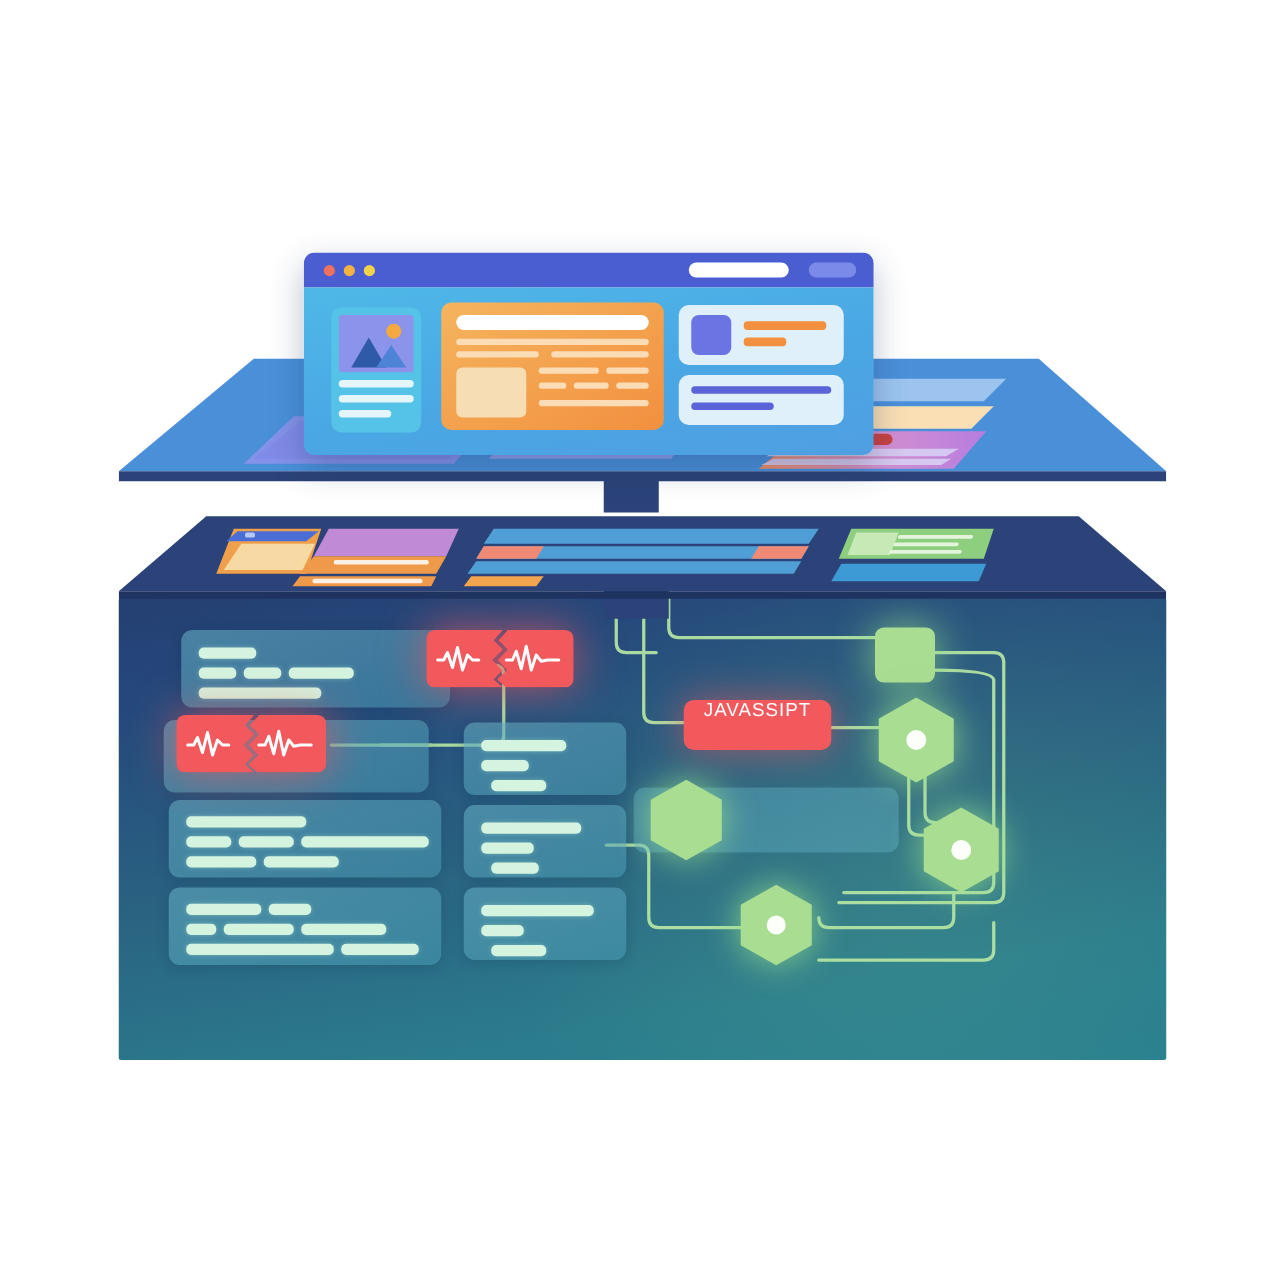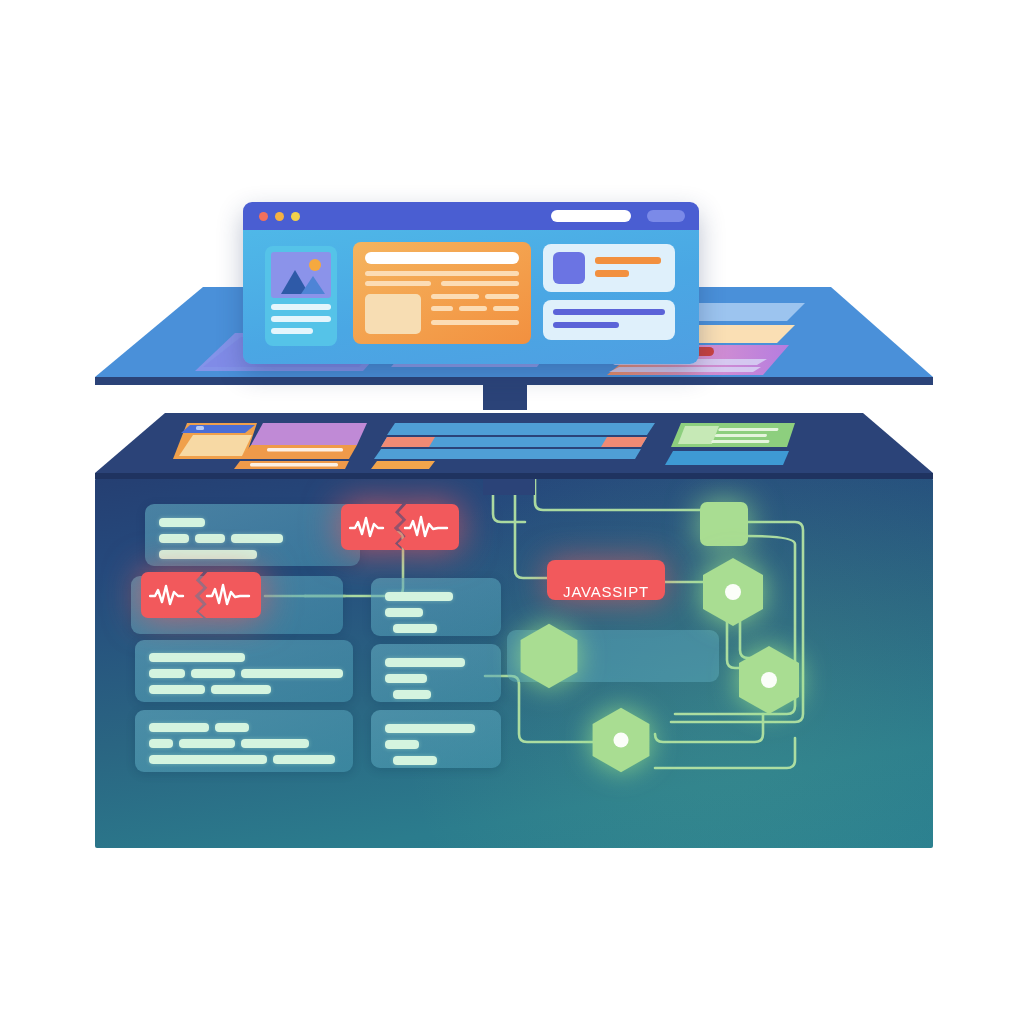--- a/index.html
+++ b/index.html
@@ -39,21 +39,21 @@
   .ekg{position:absolute;top:50%;transform:translateY(-50%);}
 
   
   .net{position:absolute;left:0;top:0;width:838px;height:370px;pointer-events:none;}
   .hex{position:absolute;filter:drop-shadow(0 0 14px rgba(150,225,140,.85));}
   .sqnode{position:absolute;background:#a9dd92;border-radius:7px;
     filter:drop-shadow(0 0 16px rgba(150,225,140,.8));}
 
   .js-badge{
     position:absolute;background:#f2595c;border-radius:8px;
-    display:flex;align-items:flex-end;justify-content:center;
+    display:flex;align-items:flex-start;justify-content:center;
     color:#fff;font-size:15px;letter-spacing:.8px;
     filter:drop-shadow(0 0 16px rgba(240,90,95,.6));
   }
 
   .teal-block{position:absolute;background:rgba(96,175,196,.45);border-radius:9px;}
 
   
   .mid-plat{position:absolute;left:95px;top:403px;width:838px;height:78px;}
   .mid-card{position:absolute;}
 

